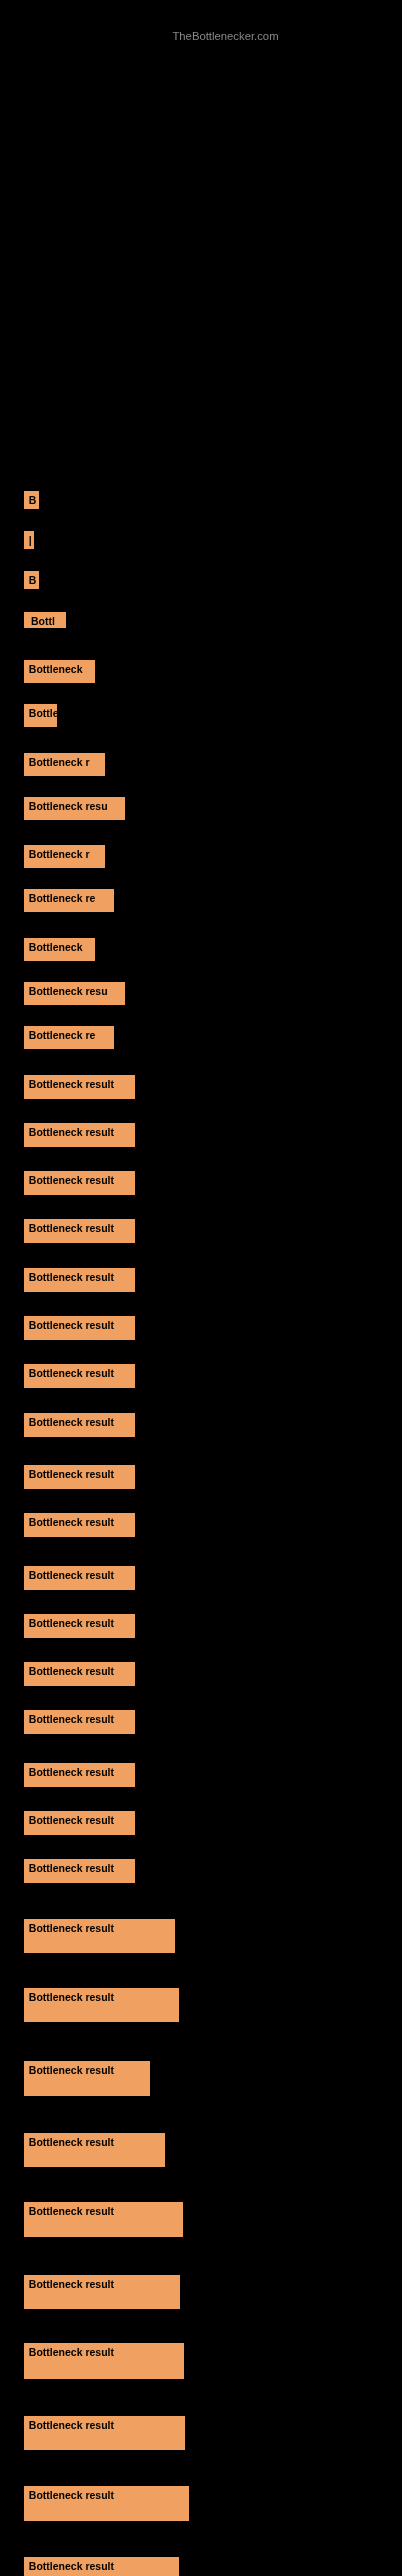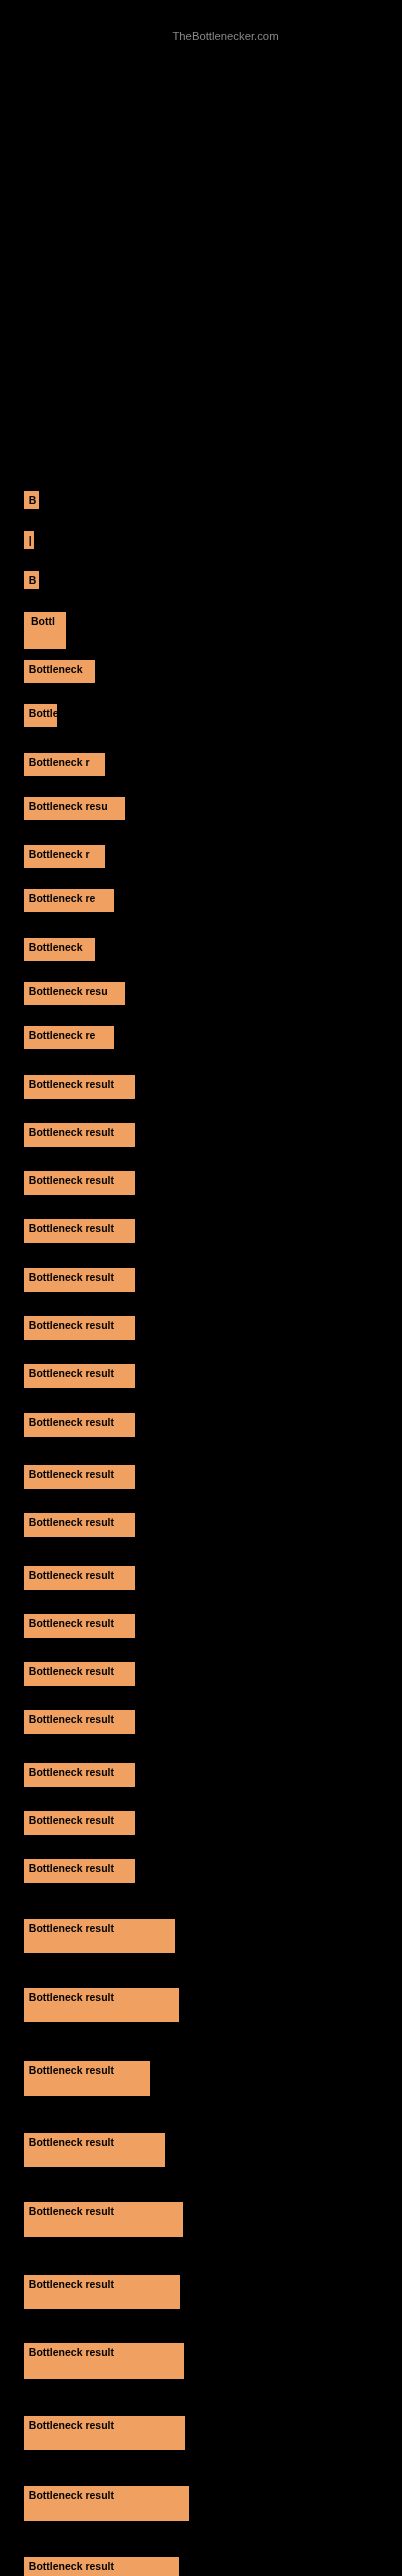--- a/index.html
+++ b/index.html
@@ -37,21 +37,21 @@
   </style>
 </head>
 <body>
 
 <span class="site-title">TheBottlenecker.com</span>
 
 <div id="items-container">
     <div class="bottleneck-item" style="top: 467px; width: 14.5px; height: 17.7px;">B</div>
     <div class="bottleneck-item" style="top: 507px; width: 8px; height: 17.7px;">|</div>
     <div class="bottleneck-item" style="top: 547px; width: 14.5px; height: 17.7px;">B</div>
-    <div class="bottleneck-item" style="top: 588px; width: 42px; height: 37px; padding-left: 7px;">Bottl</div>
+    <div class="bottleneck-item" style="top: 588px; width: 42px; height: 16px; padding-left: 7px;">Bottl</div>
     <div class="bottleneck-item" style="top: 636px; width: 71px; height: 22.5px;">Bottleneck</div>
     <div class="bottleneck-item" style="top: 680px; width: 33px; height: 22.5px;">Bottlen</div>
     <div class="bottleneck-item" style="top: 729px; width: 81px; height: 22.5px;">Bottleneck r</div>
     <div class="bottleneck-item" style="top: 773px; width: 101px; height: 22.5px;">Bottleneck resu</div>
     <div class="bottleneck-item" style="top: 821px; width: 81px; height: 22.5px;">Bottleneck r</div>
     <div class="bottleneck-item" style="top: 865px; width: 90px; height: 22.5px;">Bottleneck re</div>
     <div class="bottleneck-item" style="top: 914px; width: 71px; height: 22.5px;">Bottleneck</div>
     <div class="bottleneck-item" style="top: 958px; width: 101px; height: 22.5px;">Bottleneck resu</div>
     <div class="bottleneck-item" style="top: 1002px; width: 90px; height: 22.5px;">Bottleneck re</div>
     <div class="bottleneck-item" style="top: 1051px; width: 111px; height: 24px;">Bottleneck result</div>

